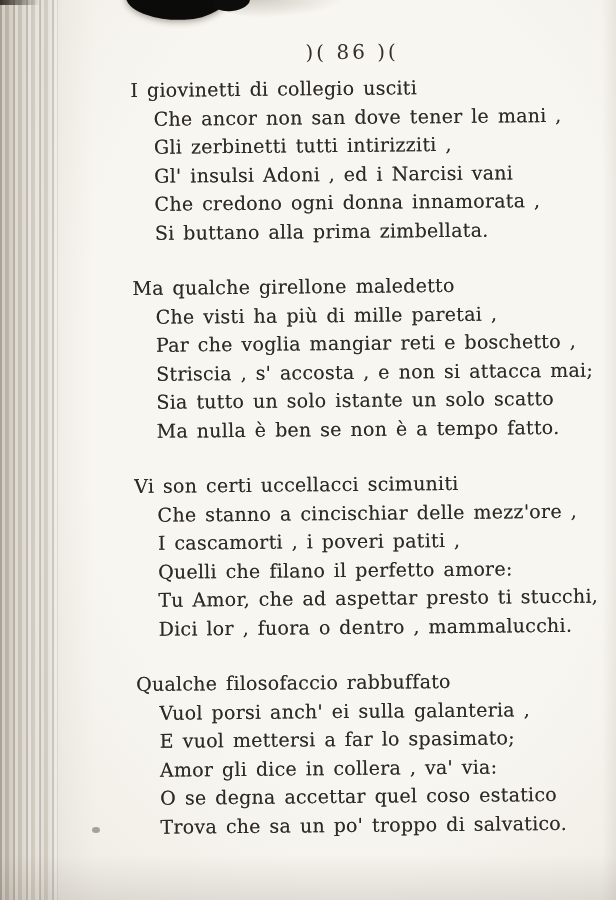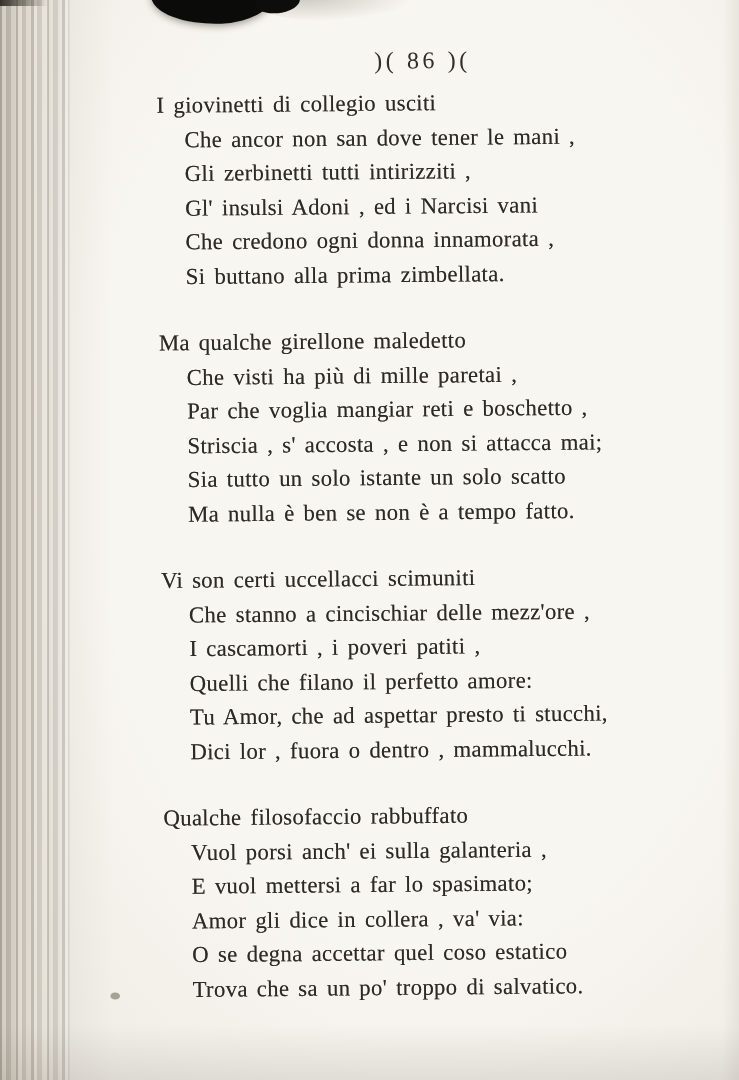--- a/index.html
+++ b/index.html
@@ -12,21 +12,20 @@
     position: relative;
     overflow: hidden;
     background: #f5f3ee;
     font-family: "DejaVu Serif", serif;
   }
   .page {
     position: absolute;
     inset: 0;
     background:
       radial-gradient(ellipse at 58% 42%, #f8f6f1 55%, #efece5 92%, #e9e5dd 100%);
-    font-family: Liberation Serif, serif;
   }
   
   .binding {
     position: absolute;
     left: 0; top: 0;
     width: 58px; height: 100%;
     background:
       repeating-linear-gradient(90deg,
         rgba(96, 86, 74, 0.22) 0px, rgba(96, 86, 74, 0.22) 2px,
         rgba(255, 255, 255, 0.30) 2px, rgba(255, 255, 255, 0.30) 5px,

